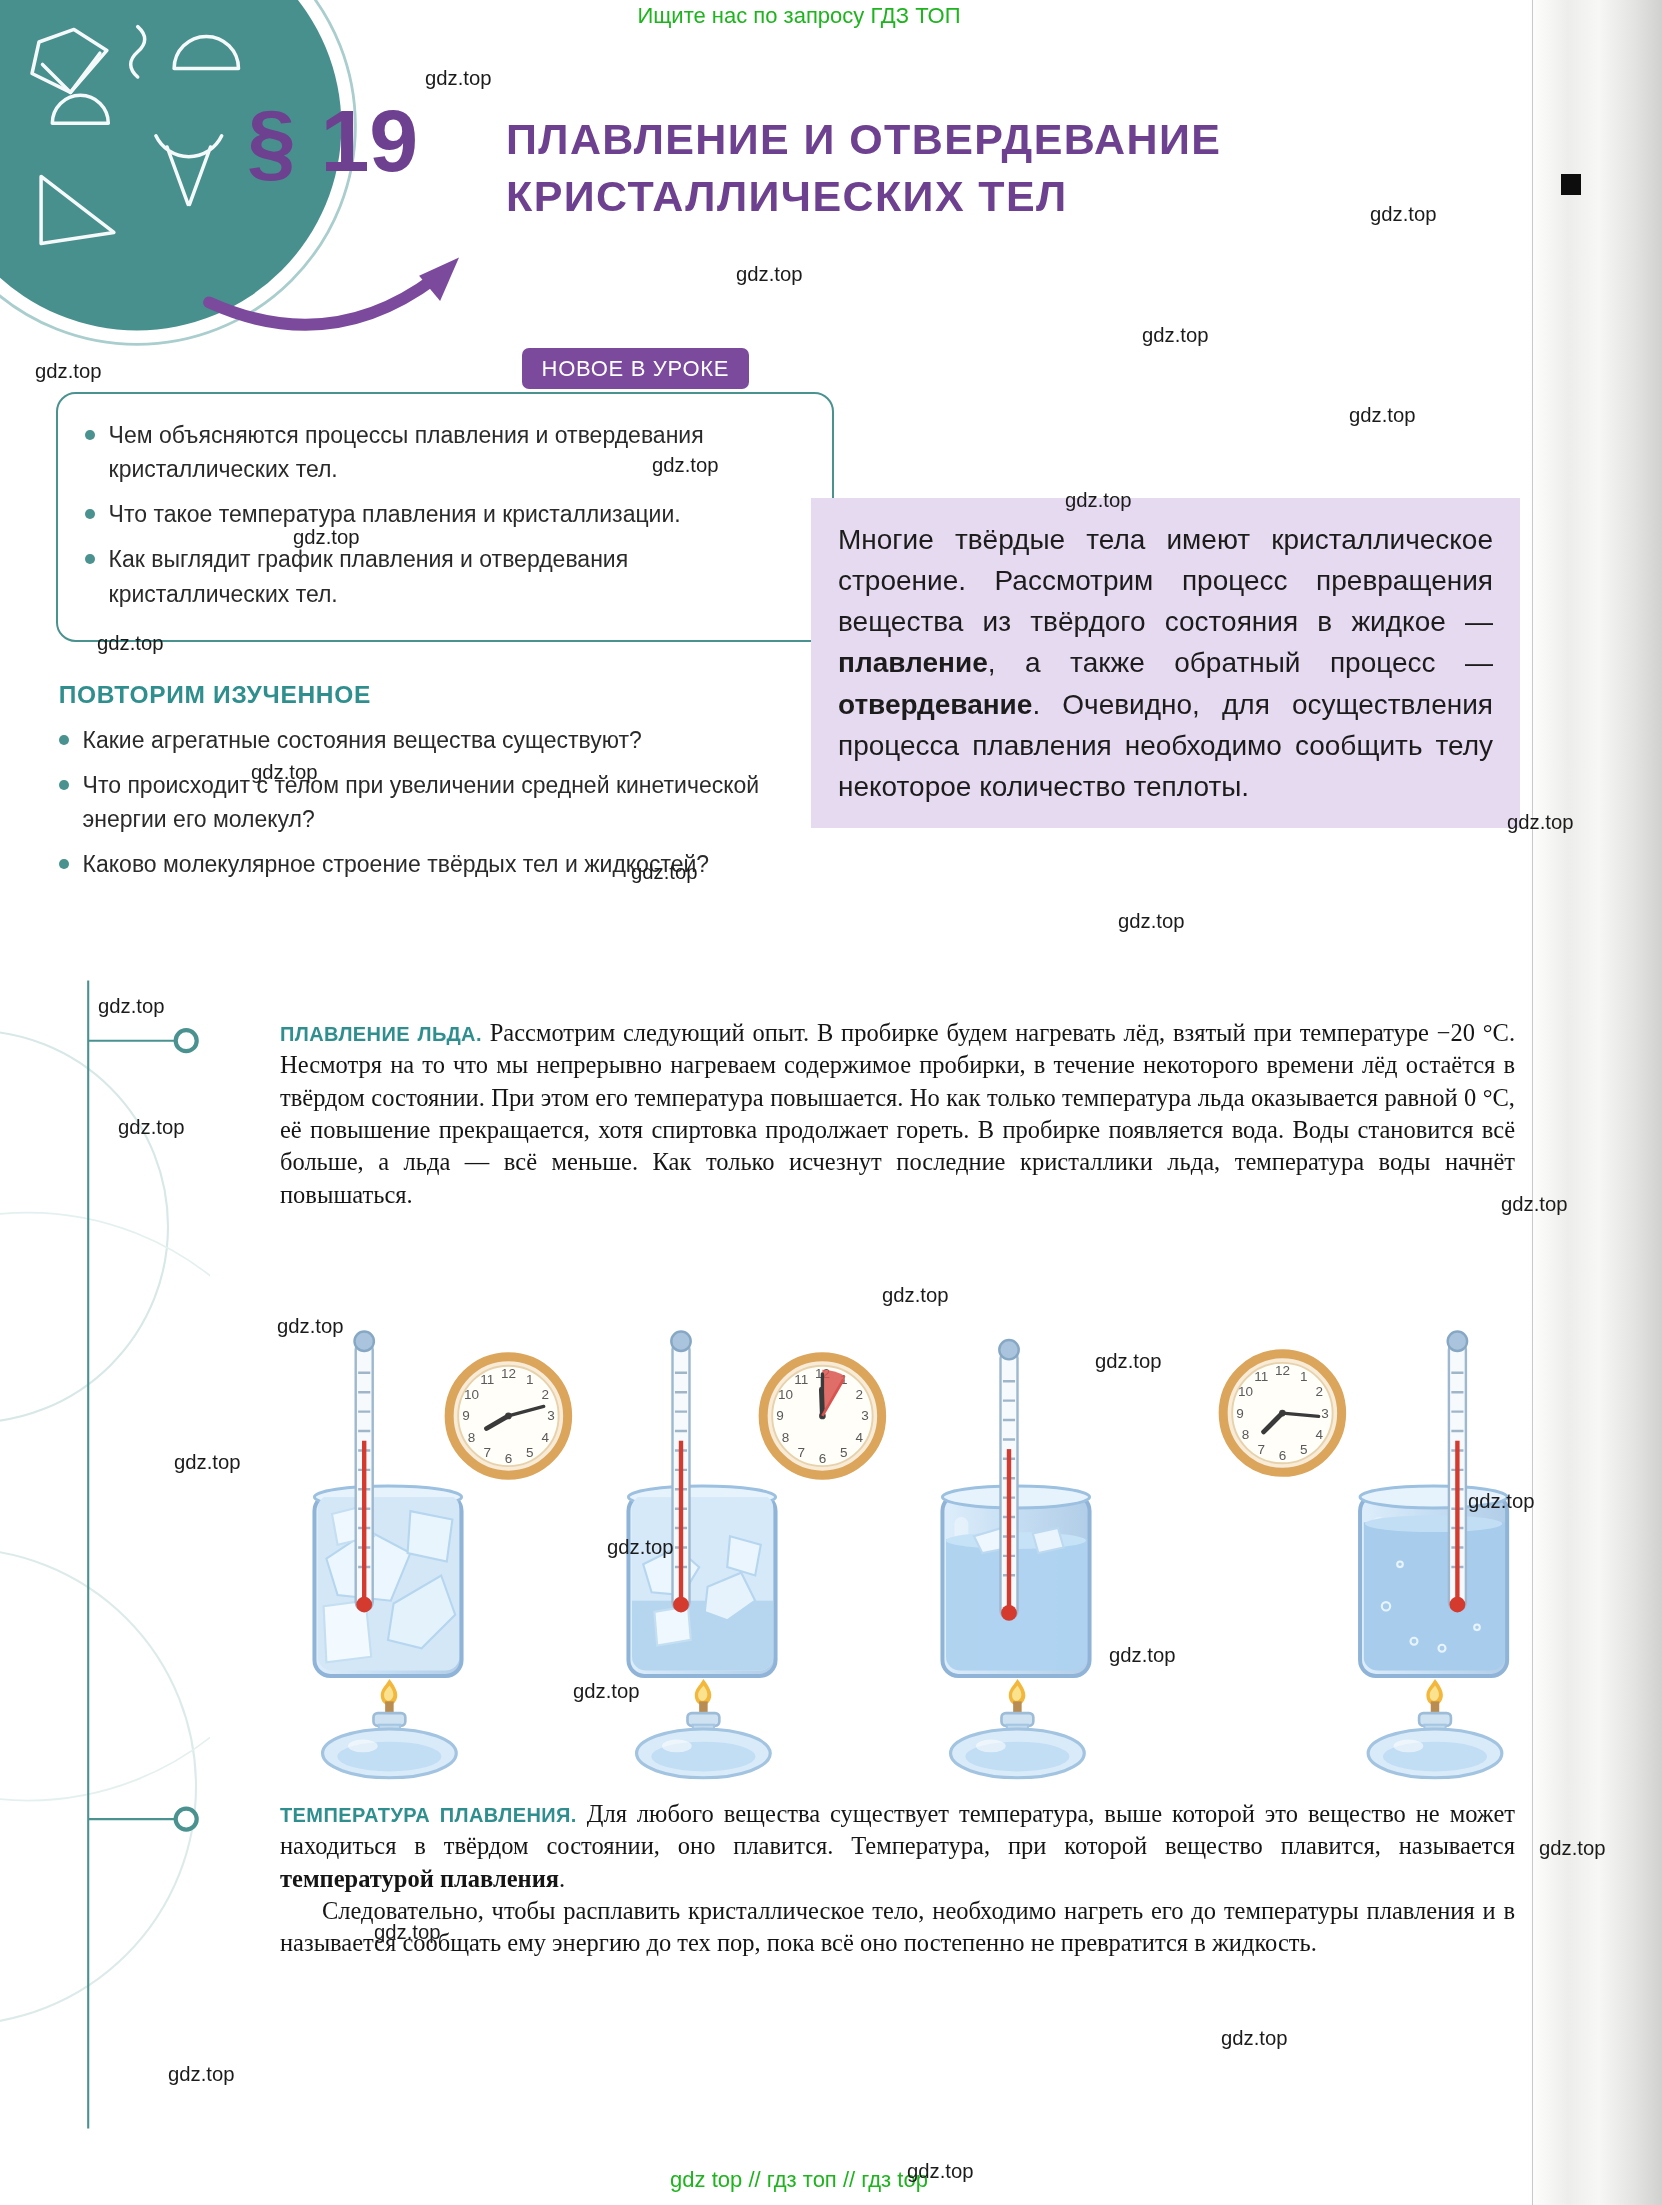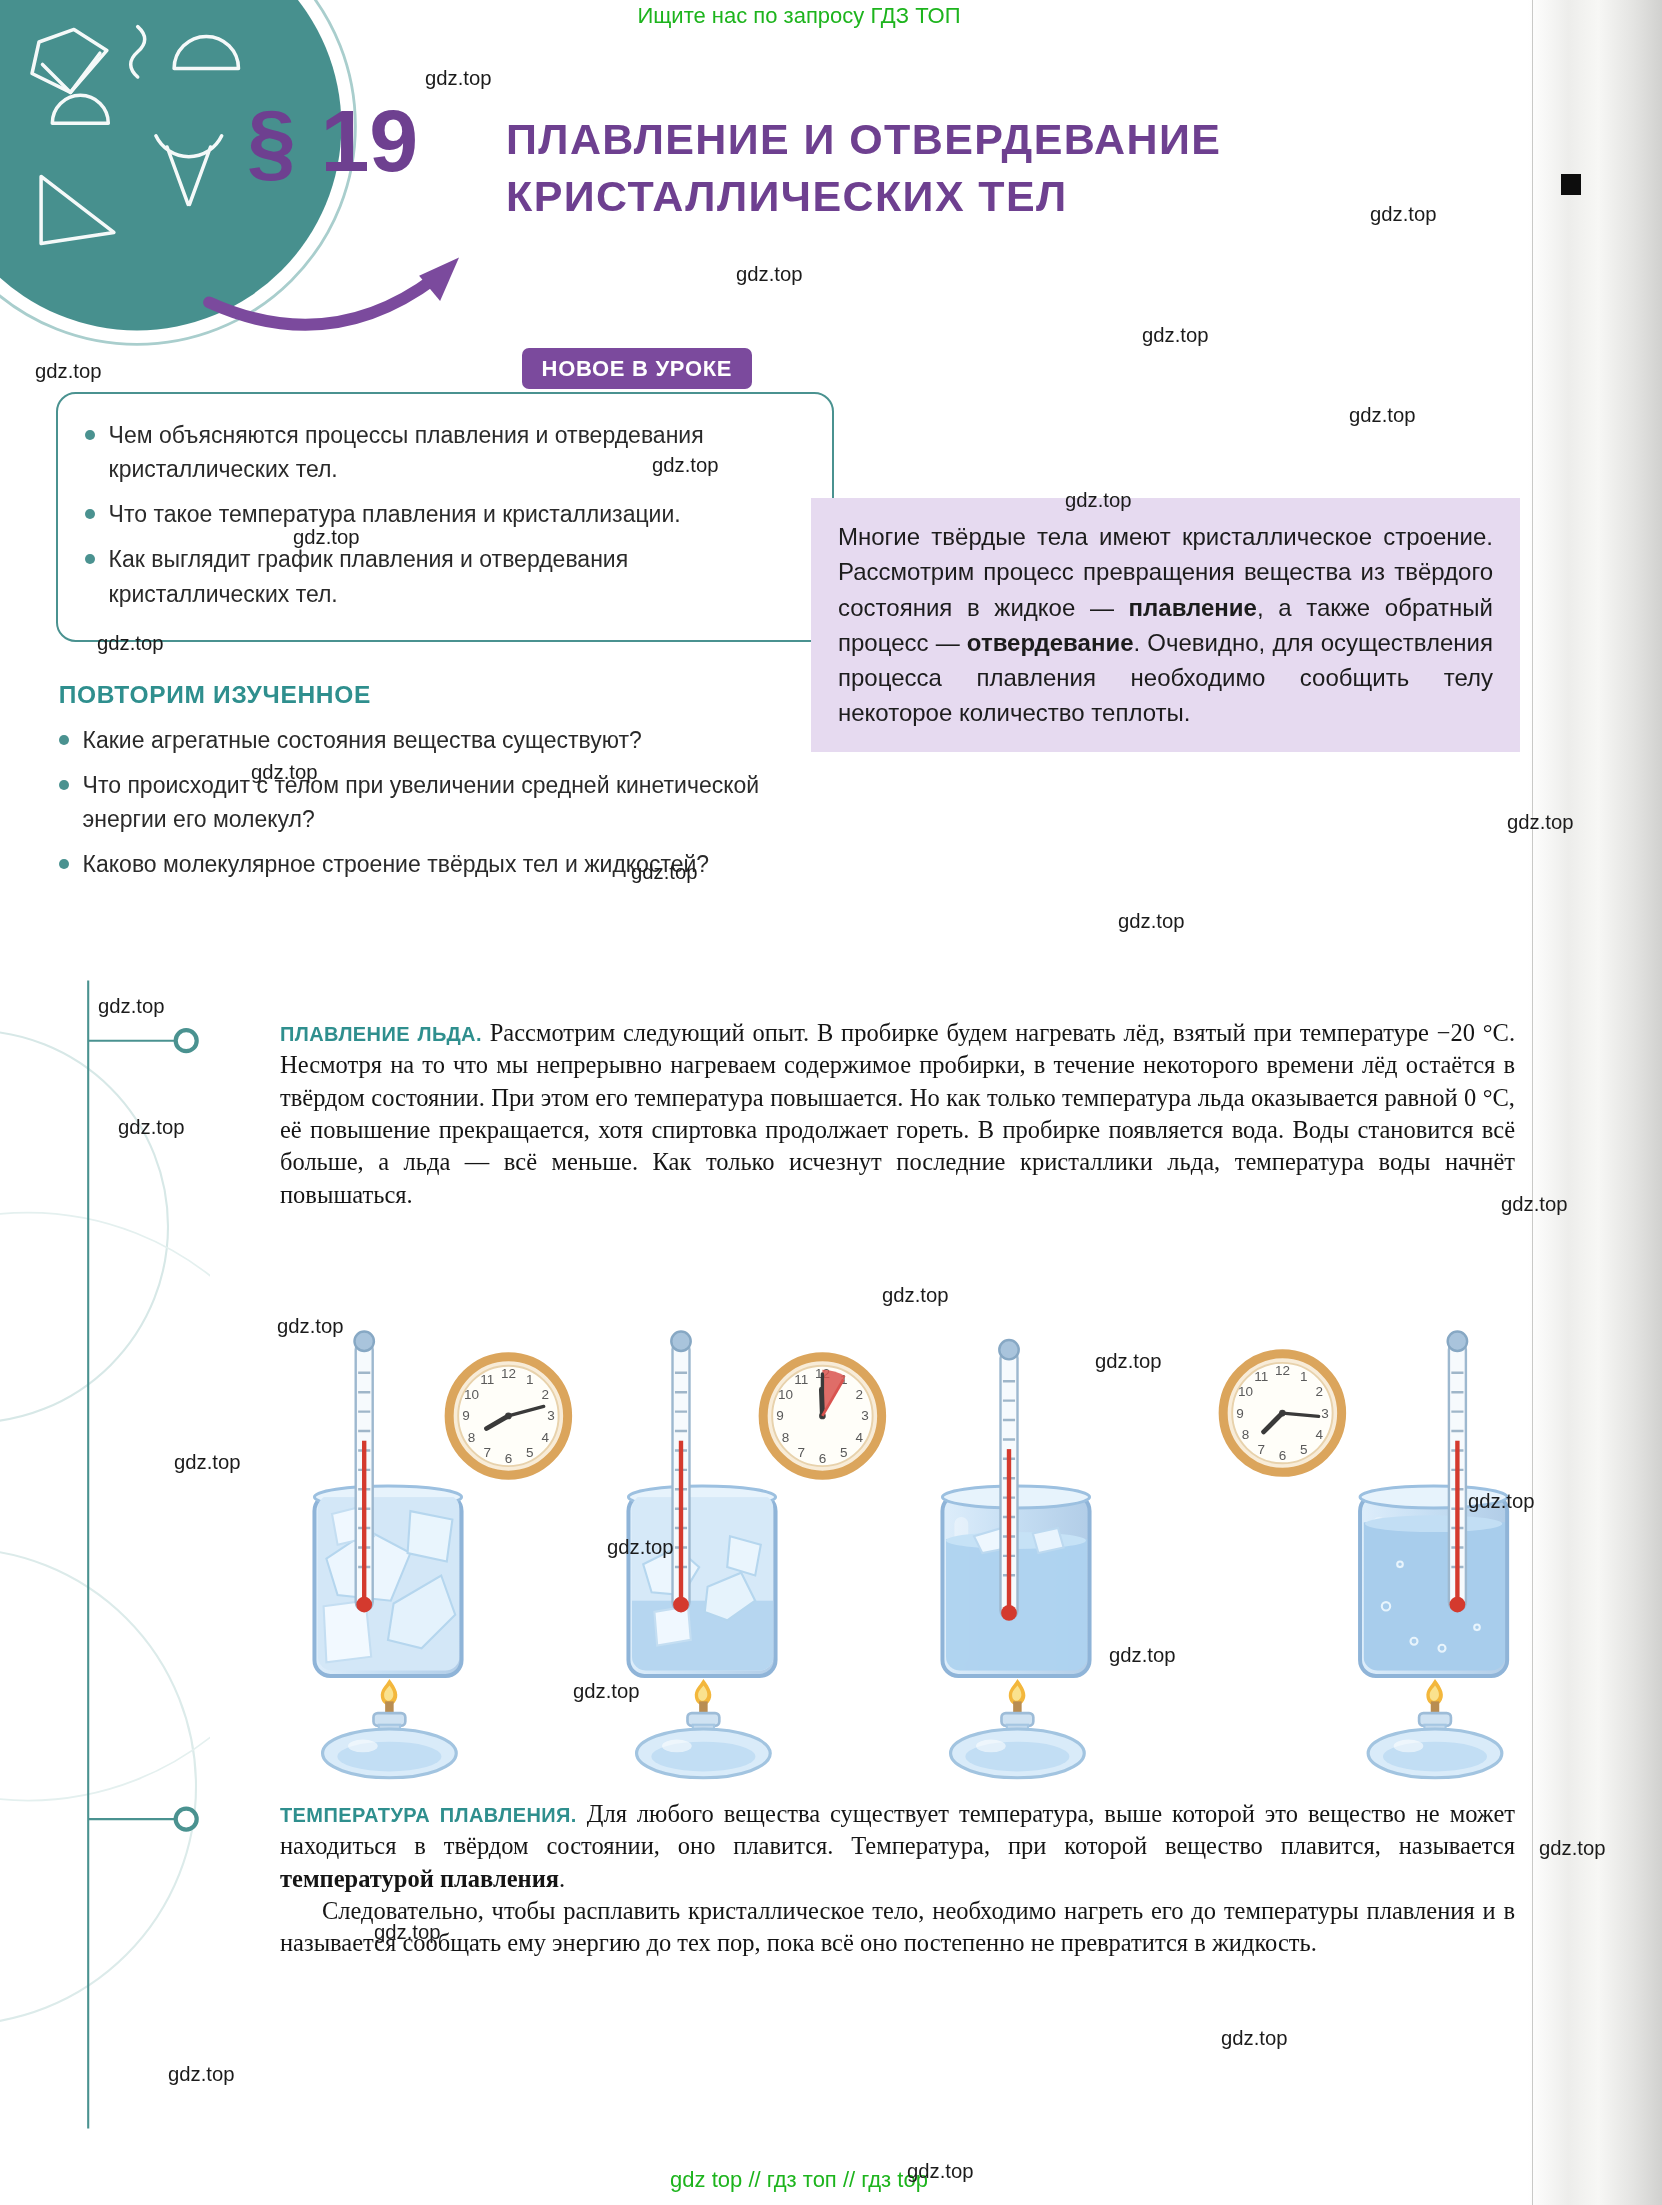--- a/index.html
+++ b/index.html
@@ -36,21 +36,21 @@
     font-family:"Liberation Sans", sans-serif;
     font-weight:bold; font-size:43px; line-height:1.32;
     color:#6e4090; letter-spacing:1.4px;
   }
 
   
   .badge {
     left:522px; top:348px;
     background:#7b4a9d; color:#ffffff;
     font-family:"Liberation Sans", sans-serif;
-    font-weight:bold; font-size:22px; letter-spacing:0.7px;
+    font-weight:normal; font-size:22px; letter-spacing:0.7px;
     padding:7.7px 19.6px; border-radius:7px;
   }
 
   
   .new-box {
     left:56px; top:392px; width:778px;
     border:2.8px solid #4a9290; border-radius:19.6px;
     background:#ffffff; padding:24px 24px 18px 24px;
   }
   .bullet-row { display:flex; margin-bottom:11.2px; }
@@ -69,21 +69,21 @@
     font-family:"Liberation Sans", sans-serif;
     font-weight:bold; font-size:24.5px; color:#2f8f8e;
     letter-spacing:0.7px; margin:0 0 14px 2.8px;
   }
 
   
   .intro-box {
     left:811px; top:498px; width:709px;
     background:#e6daf0; padding:21px 27px;
     font-family:"Liberation Sans", sans-serif;
-    font-size:24px; line-height:1.47; text-align:justify; color:#1c1c1c;
+    font-size:28px; line-height:1.47; text-align:justify; color:#1c1c1c;
   }
   .intro-box b { font-weight:bold; }
 
   
   .body-sec { width:1235px; font-size:24.5px; line-height:1.32; text-align:justify; }
   .sec1 { left:280px; top:1017px; }
   .sec2 { left:280px; top:1798px; }
   .sec-title {
     font-family:"Liberation Sans", sans-serif;
     font-weight:bold; font-size:20px; color:#2f8f8e; letter-spacing:0.4px;

